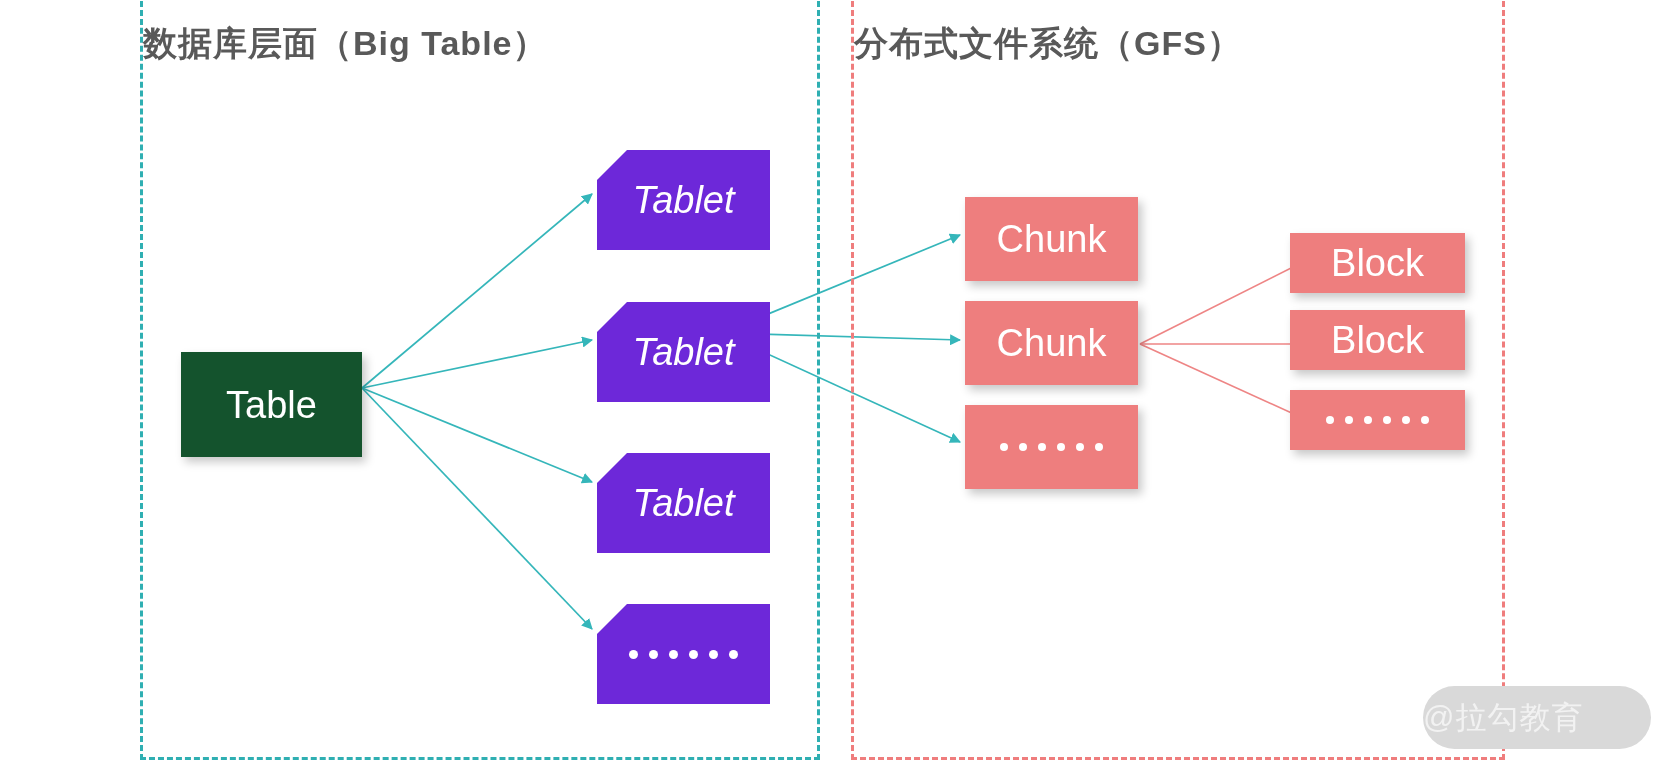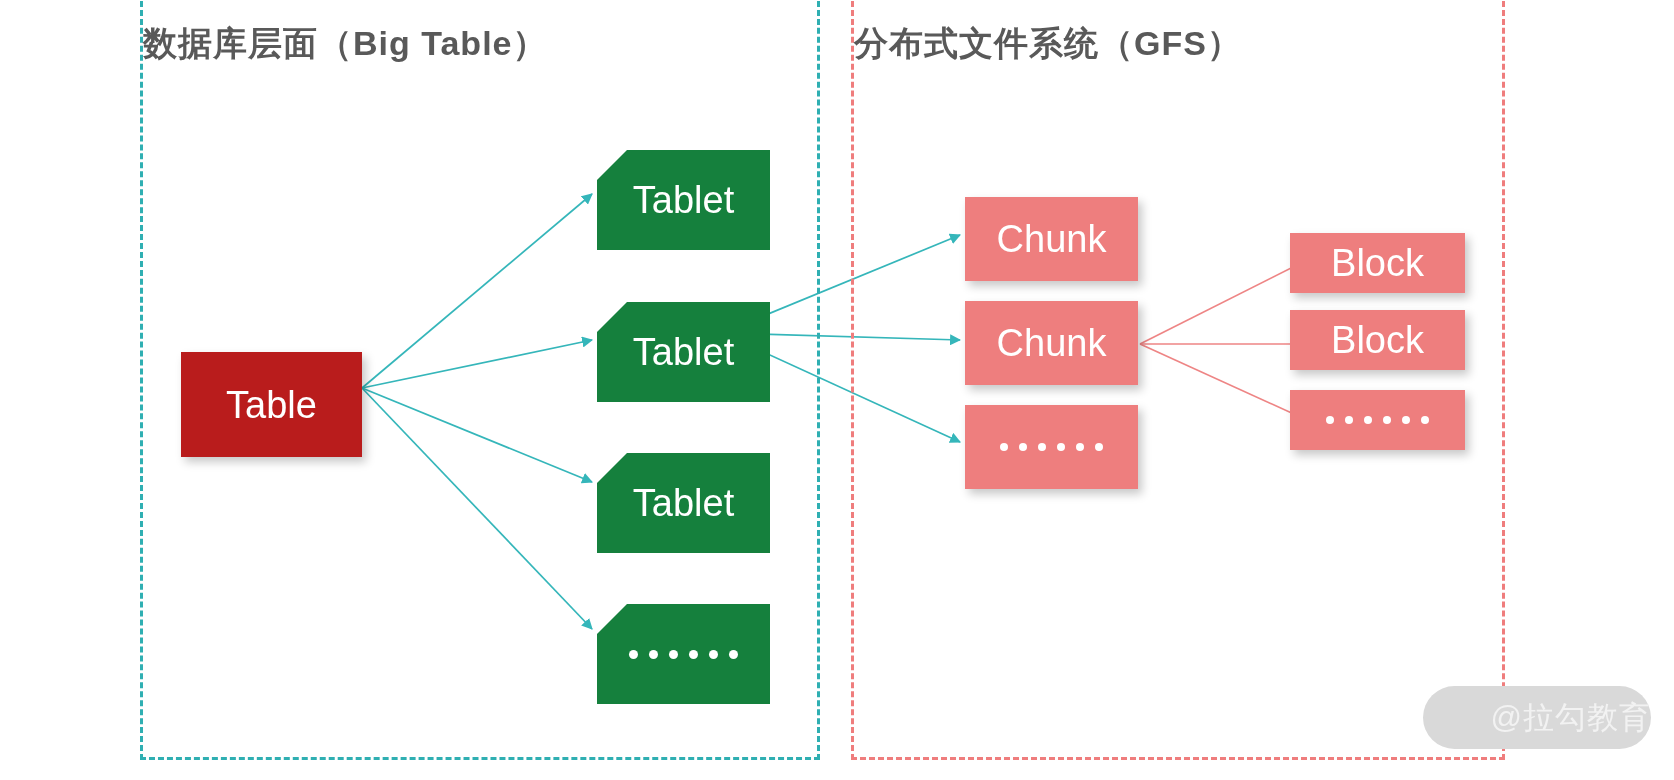--- a/index.html
+++ b/index.html
@@ -63,22 +63,22 @@
     position: absolute;
     box-sizing: border-box;
     display: flex;
     align-items: center;
     justify-content: center;
     color: #ffffff;
     font-size: 38px;
     font-weight: normal;
     box-shadow: 4px 5px 9px rgba(0,0,0,0.22);
   }
-  .node.teal { background: #b91c1c; }
-  .node.teal-light { background: #15803d; }
+  .node.teal { background: #14532d; }
+  .node.teal-light { background: #6d28d9; font-style: italic; }
   .node.salmon { background: #EE7E7E; }
 
   
   .chamfer {
     clip-path: polygon(30px 0, 100% 0, 100% 100%, 0 100%, 0 30px);
   }
 
   .node .label {
     display: block;
     line-height: 1;
@@ -128,21 +128,21 @@
   .watermark {
     position: absolute;
     left: 1423px;
     top: 686px;
     width: 228px;
     height: 63px;
     border-radius: 32px;
     background: #D9D9D9;
     display: flex;
     align-items: center;
-    justify-content: flex-end;
+    justify-content: flex-start;
     color: #F2F2F2;
     font-size: 31px;
     letter-spacing: 1px;
   }
 </style>
 </head>
 <body>
 
 <div id="stage">
 

